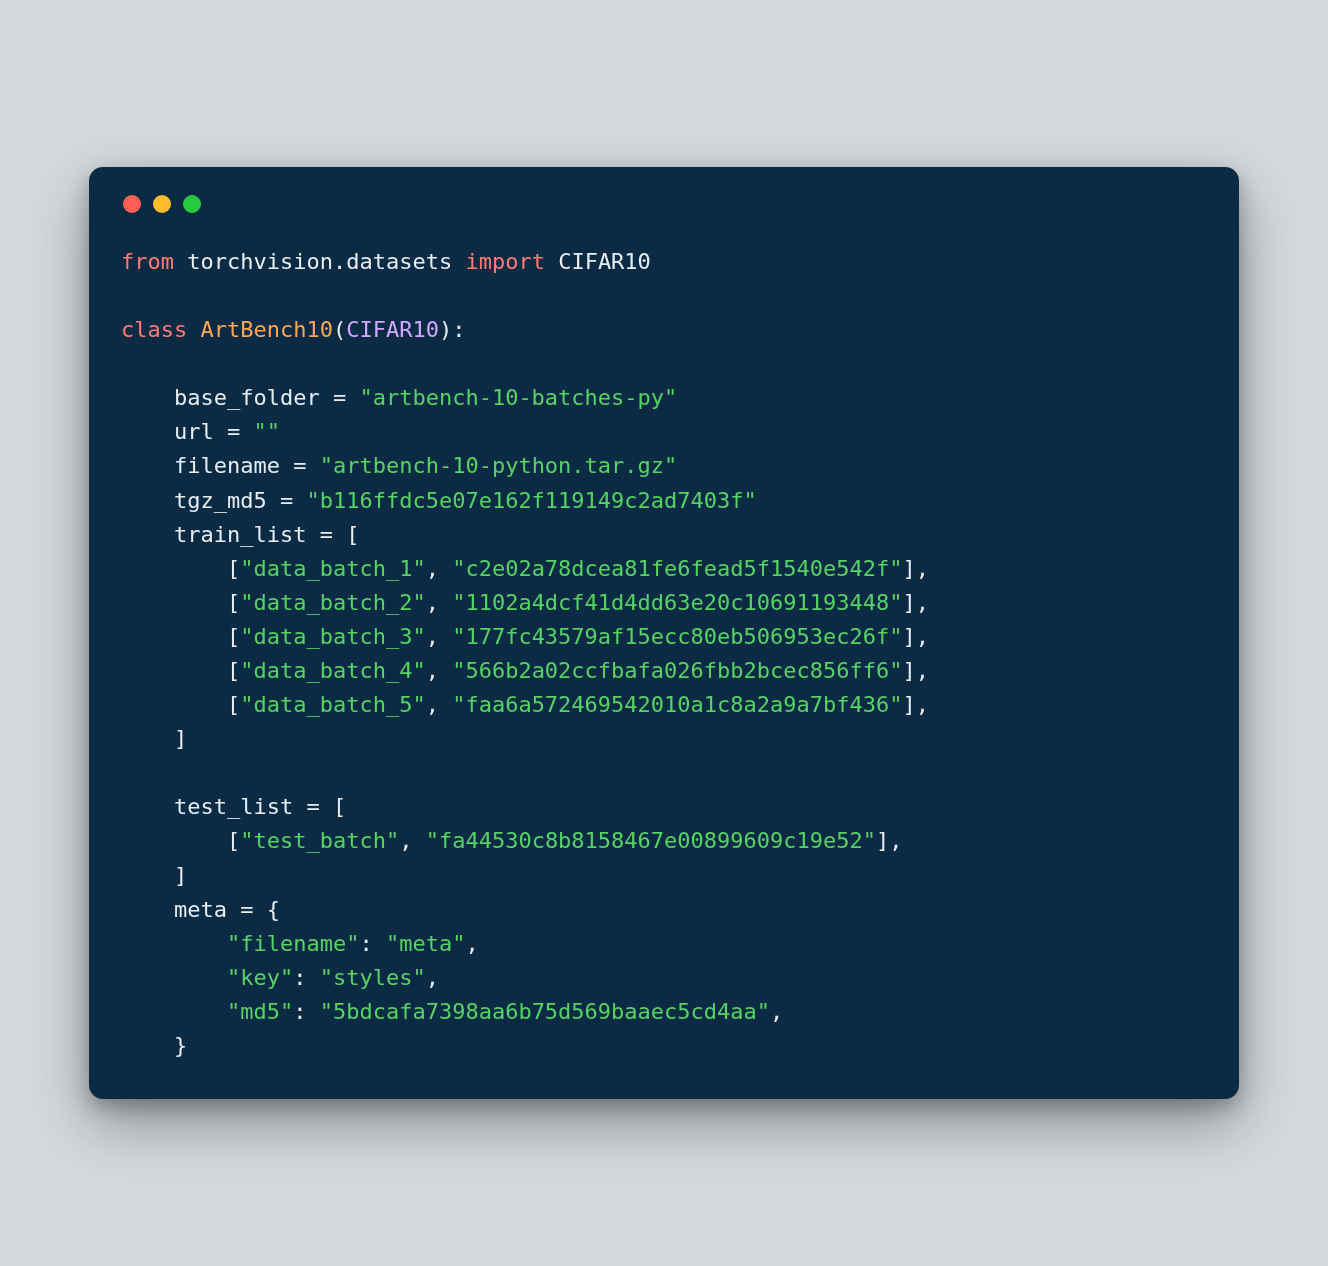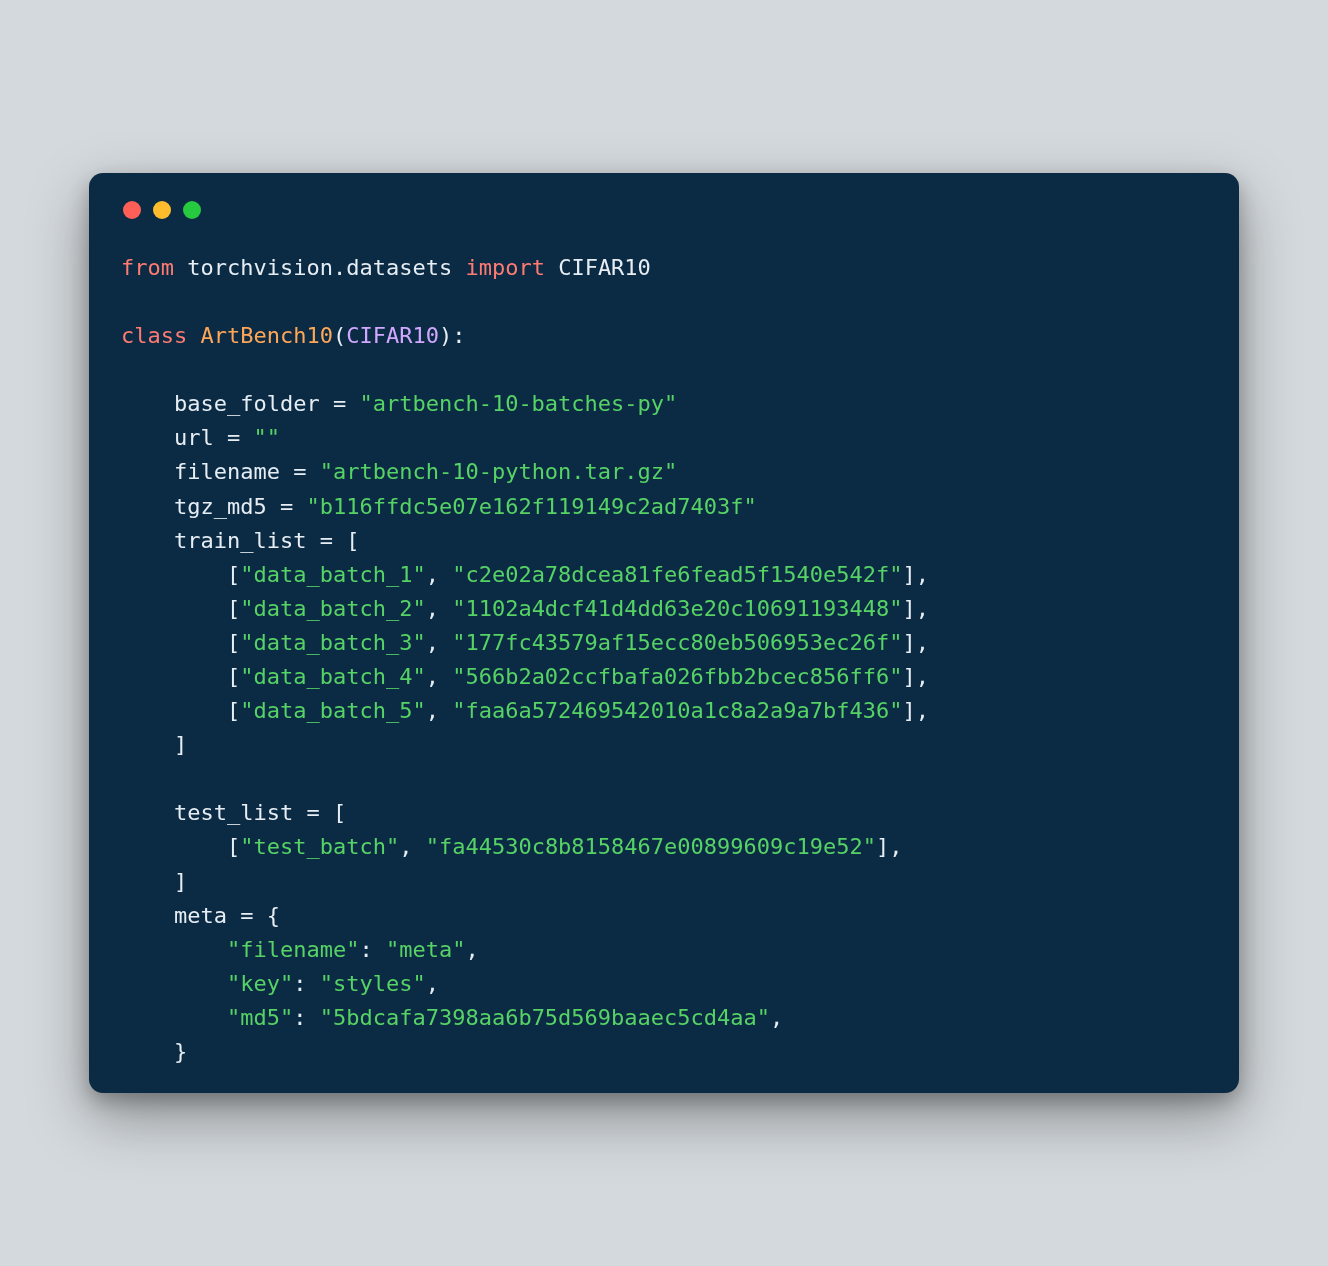--- a/index.html
+++ b/index.html
@@ -10,21 +10,21 @@
     display: flex;
     align-items: center;
     justify-content: center;
     font-family: ui-monospace, "SF Mono", Menlo, Monaco, Consolas, monospace;
   }
   .window {
     width: 1150px;
     background: #0b2b45;
     border-radius: 14px;
     box-shadow: 0 24px 60px rgba(0,0,0,0.35), 0 8px 20px rgba(0,0,0,0.25);
-    padding: 28px 32px 24px 32px;
+    padding: 28px 32px 36px 32px;
   }
   .titlebar {
     display: flex;
     gap: 12px;
     margin-bottom: 32px;
     padding-left: 2px;
   }
   .dot {
     width: 18px;
     height: 18px;

